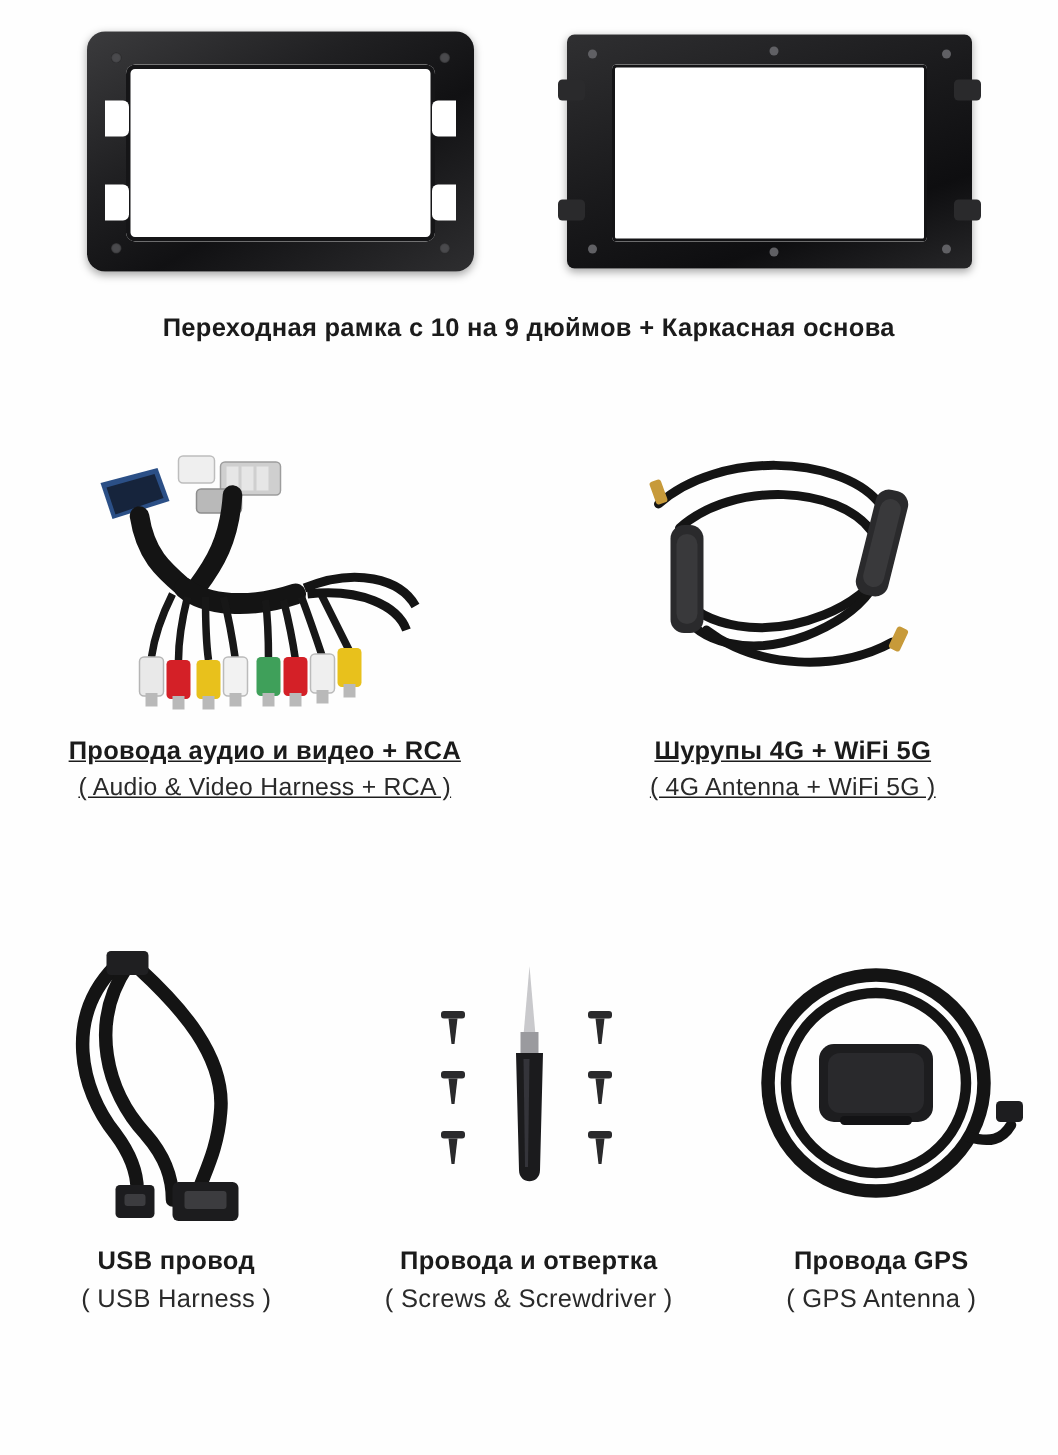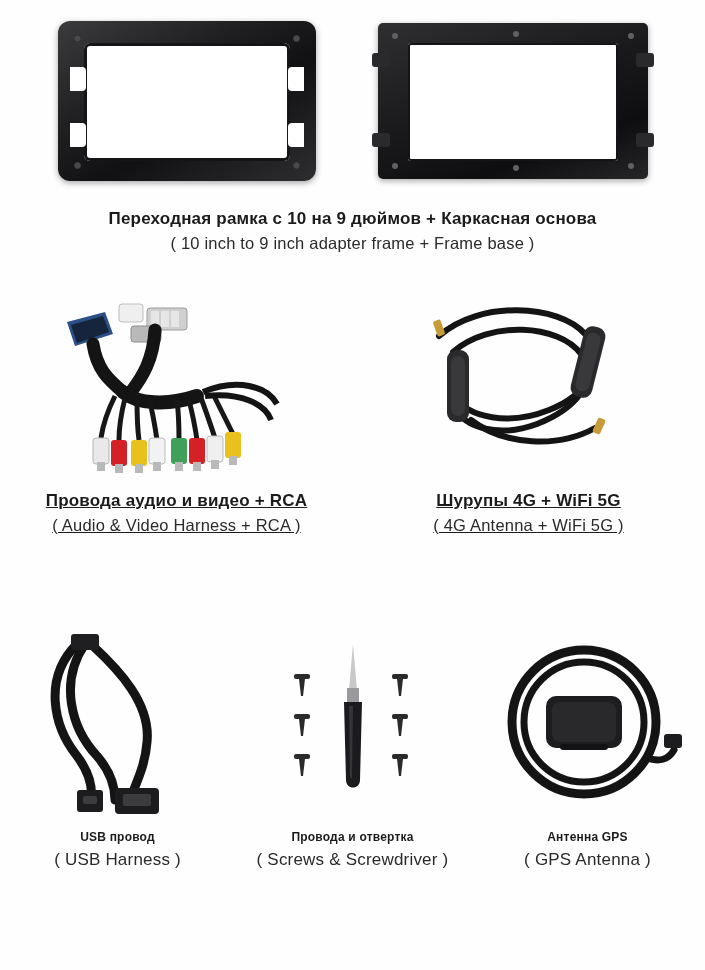--- a/index.html
+++ b/index.html
@@ -159,21 +159,21 @@
     justify-content: center;
     align-items: flex-start;
   }
   .col3 {
     width: 235px;
     text-align: center;
     box-sizing: border-box;
   }
   .art3 { height: 200px; position: relative; }
 
-  .cap-sm .caption-ru { font-size: 12px; }
+  .cap-sm .caption-ru { font-size: 17px; }
   .cap-sm .caption-en { font-size: 17px; }
 
   svg { display: block; margin: 0 auto; }
 </style>
 </head>
 <body>
 
 <div class="sheet">
 
   <div class="section row1">
@@ -200,21 +200,20 @@
         <span class="hole" style="left:14px;bottom:10px;"></span>
         <span class="hole" style="right:14px;bottom:10px;"></span>
         <span class="hole" style="left:50%;top:8px;"></span>
         <span class="hole" style="left:50%;bottom:8px;"></span>
       </div>
 
     </div>
 
     <div class="caption-block" style="margin-top:28px;">
       <div class="caption-ru">Переходная рамка с 10 на 9 дюймов + Каркасная основа</div>
-      <div class="caption-en">( 10 inch to 9 inch adapter frame + Frame base )</div>
     </div>
   </div>
 
   <div class="section row2">
     <div class="row2-cols">
 
       <div class="col">
         <div class="art">
           <svg width="300" height="190" viewBox="0 0 300 190">
 
@@ -368,21 +367,21 @@
 
             <path d="M158 128 C 172 132, 180 130, 186 120" stroke="#141414" stroke-width="7" fill="none" stroke-linecap="round"></path>
             <rect x="176" y="104" width="18" height="14" rx="3" fill="#1d1d1f"></rect>
 
             <rect x="58" y="66" width="76" height="52" rx="10" fill="#1d1d1f"></rect>
             <rect x="64" y="72" width="64" height="40" rx="8" fill="#29292c"></rect>
             <rect x="72" y="114" width="48" height="6" rx="3" fill="#131315"></rect>
           </svg>
         </div>
         <div class="caption-block">
-          <div class="caption-ru">Антенна GPS</div>
+          <div class="caption-ru">Провода GPS</div>
           <div class="caption-en">( GPS Antenna )</div>
         </div>
       </div>
 
     </div>
   </div>
 
 </div>
 
 </body></html>

